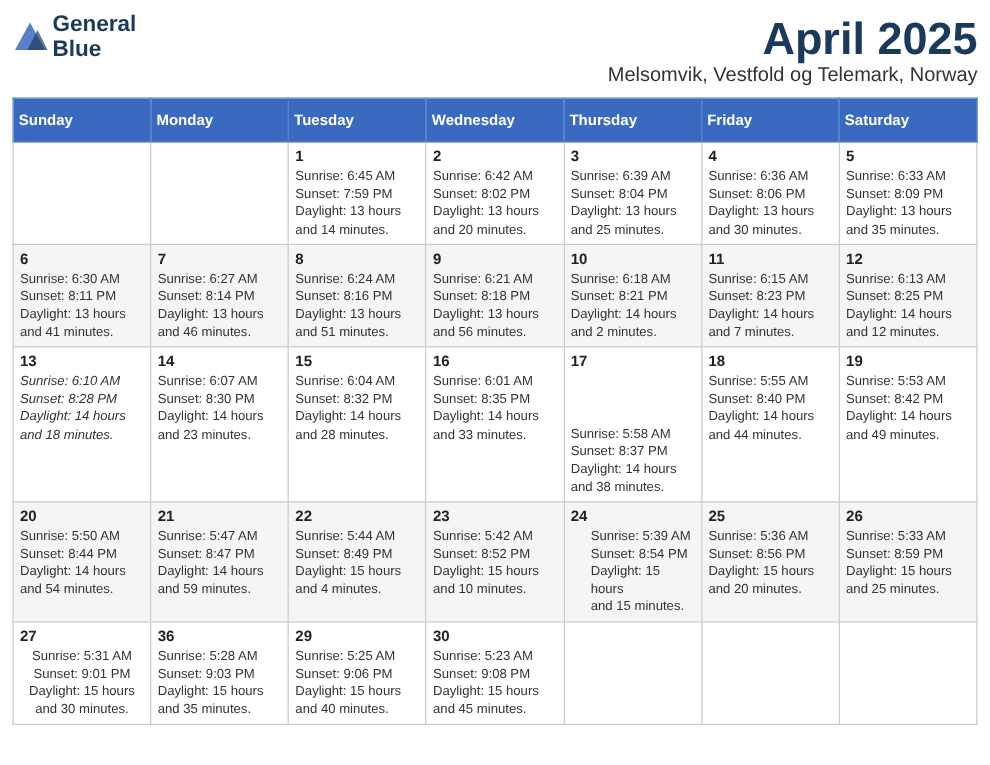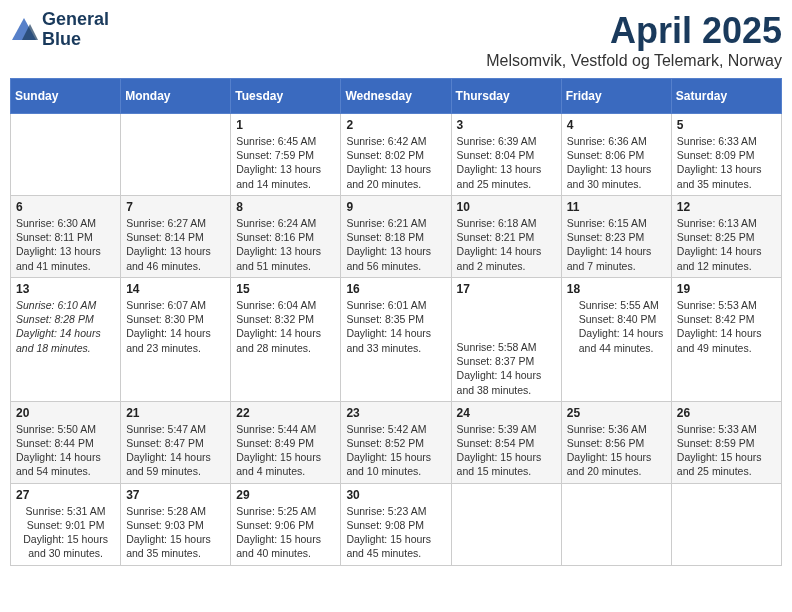--- a/index.html
+++ b/index.html
@@ -243,21 +243,21 @@
         </td>
         <td>
           <div class="day-number">17</div>
           <div class="day-info" style="white-space: pre-line; margin-top: 44px;">Sunrise: 5:58 AM
 Sunset: 8:37 PM
 Daylight: 14 hours
 and 38 minutes.</div>
         </td>
         <td>
           <div class="day-number">18</div>
-          <div class="day-info" style="white-space: pre-line; margin-left: 12px;">Sunrise: 5:55 AM
+          <div class="day-info" style="white-space: pre-line;">Sunrise: 5:55 AM
 Sunset: 8:40 PM
 Daylight: 14 hours
 and 44 minutes.</div>
         </td>
         <td>
           <div class="day-number">19</div>
           <div class="day-info" style="white-space: pre-line;">Sunrise: 5:53 AM
 Sunset: 8:42 PM
 Daylight: 14 hours
 and 49 minutes.</div>
@@ -287,21 +287,21 @@
         </td>
         <td>
           <div class="day-number">23</div>
           <div class="day-info" style="white-space: pre-line;">Sunrise: 5:42 AM
 Sunset: 8:52 PM
 Daylight: 15 hours
 and 10 minutes.</div>
         </td>
         <td>
           <div class="day-number">24</div>
-          <div class="day-info" style="white-space: pre-line;">Sunrise: 5:39 AM
+          <div class="day-info" style="white-space: pre-line; margin-left: 16px;">Sunrise: 5:39 AM
 Sunset: 8:54 PM
 Daylight: 15 hours
 and 15 minutes.</div>
         </td>
         <td>
           <div class="day-number">25</div>
           <div class="day-info" style="white-space: pre-line;">Sunrise: 5:36 AM
 Sunset: 8:56 PM
 Daylight: 15 hours
 and 20 minutes.</div>
@@ -316,21 +316,21 @@
       </tr>
       <tr>
         <td>
           <div class="day-number">27</div>
           <div class="day-info" style="white-space: pre-line; text-align: center;">Sunrise: 5:31 AM
 Sunset: 9:01 PM
 Daylight: 15 hours
 and 30 minutes.</div>
         </td>
         <td>
-          <div class="day-number">37</div>
+          <div class="day-number">36</div>
           <div class="day-info" style="white-space: pre-line;">Sunrise: 5:28 AM
 Sunset: 9:03 PM
 Daylight: 15 hours
 and 35 minutes.</div>
         </td>
         <td>
           <div class="day-number">29</div>
           <div class="day-info" style="white-space: pre-line;">Sunrise: 5:25 AM
 Sunset: 9:06 PM
 Daylight: 15 hours

